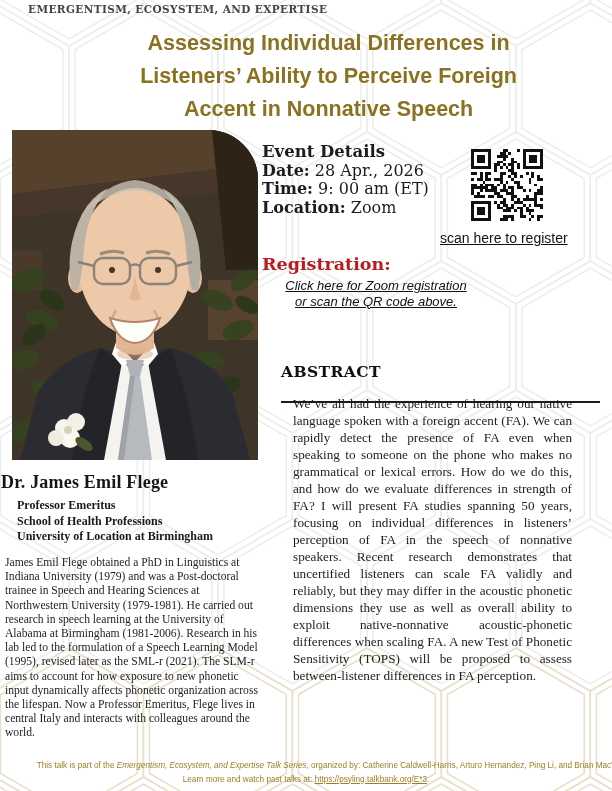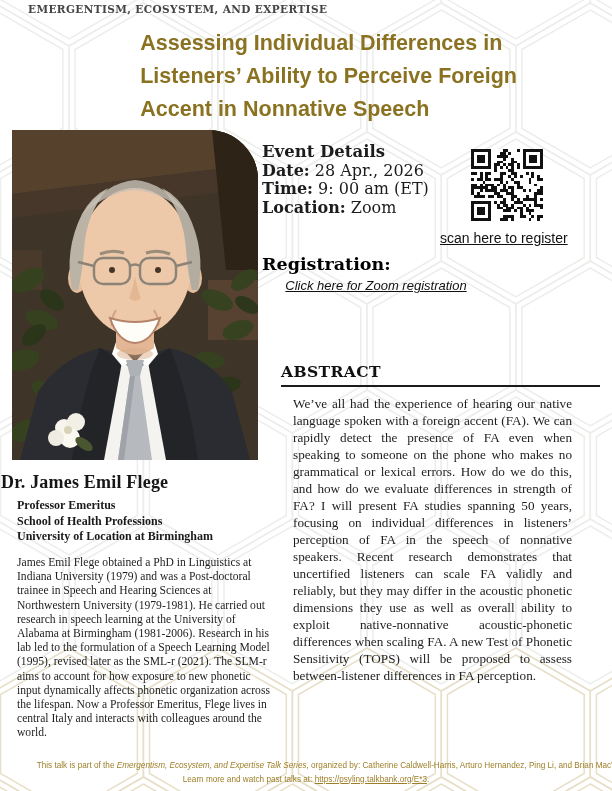--- a/index.html
+++ b/index.html
@@ -2,51 +2,51 @@
 <html><head>
 <meta charset="utf-8">
 <style>
   html,body{margin:0;padding:0;background:#fff;}
   .page{width:612px;height:791px;position:relative;overflow:hidden;background:#ffffff;font-family:"DejaVu Serif",serif;}
   .hexbg{position:absolute;left:0;top:0;width:612px;height:791px;}
 
   .series-header{position:absolute;left:8px;top:3px;font-family:"DejaVu Serif",serif;font-weight:bold;
     font-size:10.5px;letter-spacing:.4px;color:#454545;text-shadow:1px 1px 0 rgba(255,255,255,.85);margin-left:20px;}
 
-  .title{position:absolute;top:27px;right:95px;text-align:left;font-family:"Liberation Sans","DejaVu Sans",sans-serif;
+  .title{position:absolute;top:27px;right:95px;text-align:center;font-family:"Liberation Sans","DejaVu Sans",sans-serif;
     font-weight:bold;font-size:21.5px;line-height:33px;color:#8a7221;white-space:nowrap;}
 
   .photo{position:absolute;left:12px;top:130px;width:246px;height:330px;border-top-right-radius:50px;overflow:hidden;background:#3f3428;}
   .photo svg{display:block;width:100%;height:100%;}
 
   .event-details{position:absolute;left:262px;top:143px;font-size:16px;line-height:18.6px;color:#1c1c1c;}
   .ed-heading{font-weight:bold;font-size:16.5px;}
   .ed-label{font-weight:bold;}
 
   .qr{position:absolute;left:471px;top:149px;width:72px;height:72px;background:#fff;cursor:pointer;}
   .qr svg{width:72px;height:72px;display:block;}
   .qr-caption{position:absolute;left:440px;top:230px;width:162px;text-align:left;font-family:"Liberation Sans",sans-serif;
     font-size:14px;color:#111;text-decoration:underline;cursor:pointer;}
 
   .registration{position:absolute;left:262px;top:254px;}
-  .reg-label{font-weight:bold;font-size:17.5px;color:#000000;font-family:"DejaVu Serif",serif;}
+  .reg-label{font-weight:bold;font-size:17.5px;color:#b91c1c;font-family:"DejaVu Serif",serif;}
   .reg-links{display:inline-block;vertical-align:top;margin-top:4px;margin-left:6px;width:216px;text-align:center;
     font-family:"Liberation Sans",sans-serif;font-size:13px;line-height:15.5px;color:#111;font-style:italic;}
   .reg-links .link{display:block;text-decoration:underline;cursor:pointer;}
 
   .abstract-heading{position:absolute;left:281px;top:362px;width:319px;font-family:"DejaVu Serif",serif;font-weight:bold;
-    font-size:15.5px;letter-spacing:.4px;color:#111;border-bottom:2.5px solid #1b1b1b;padding-bottom:4px;}
+    font-size:15.5px;letter-spacing:.4px;color:#111;border-bottom:2.5px solid #1b1b1b;padding-bottom:20px;}
   .abstract-body{position:absolute;left:293px;top:395px;width:279px;font-family:"Liberation Serif",serif;
     font-size:13.2px;line-height:17px;text-align:justify;color:#1d1d1d;}
 
   .speaker-name{position:absolute;left:1px;top:472px;font-family:"Liberation Serif",serif;font-weight:bold;
     font-size:18px;color:#161616;letter-spacing:.2px;}
   .speaker-affil{position:absolute;left:17px;top:498px;font-family:"Liberation Serif",serif;font-weight:bold;
     font-size:12px;line-height:15.6px;color:#1a1a1a;}
-  .bio{position:absolute;left:17px;top:556px;width:258px;font-family:"Liberation Serif",serif;
+  .bio{position:absolute;left:5px;top:556px;width:258px;font-family:"Liberation Serif",serif;
     font-size:11.6px;line-height:14.2px;color:#1d1d1d;}
 
   .footer{position:absolute;left:0;top:759px;width:612px;text-align:center;font-family:"Liberation Sans",sans-serif;
     font-size:9.3px;line-height:13.5px;color:#9d7f28;}
   .f-line{transform:scaleX(.88);transform-origin:50% 50%;white-space:nowrap;}
   .f-link{text-decoration:underline;cursor:pointer;}
 </style>
 </head>
 <body>
 
@@ -432,21 +432,21 @@
         <rect x="19" y="1" width="5" height="5" fill="#fff"></rect>
         <rect x="20" y="2" width="3" height="3" fill="#111"></rect>
         <rect x="0" y="18" width="7" height="7" fill="#111"></rect>
         <rect x="1" y="19" width="5" height="5" fill="#fff"></rect>
         <rect x="2" y="20" width="3" height="3" fill="#111"></rect>
       </svg>
   </div>
   <div class="qr-caption">scan here to register</div>
 
   <div class="registration">
-    <span class="reg-label">Registration:</span><span class="reg-links"><span class="link">Click here for Zoom registration</span></span>
+    <span class="reg-label">Registration:</span><span class="reg-links"><span class="link">Click here for Zoom registration</span><span class="link">or scan the QR code above.</span></span>
   </div>
 
   <div class="abstract-heading">ABSTRACT</div>
   <div class="abstract-body">We’ve all had the experience of hearing our native language spoken with a foreign accent (FA). We can rapidly detect the presence of FA even when speaking to someone on the phone who makes no grammatical or lexical errors. How do we do this, and how do we evaluate differences in strength of FA? I will present FA studies spanning 50 years, focusing on individual differences in listeners’ perception of FA in the speech of nonnative speakers. Recent research demonstrates that uncertified listeners can scale FA validly and reliably, but they may differ in the acoustic phonetic dimensions they use as well as overall ability to exploit native-nonnative acoustic-phonetic differences when scaling FA. A new Test of Phonetic Sensitivity (TOPS) will be proposed to assess between-listener differences in FA perception.</div>
 
   <div class="speaker-name">Dr. James Emil Flege</div>
   <div class="speaker-affil">
     <div>Professor Emeritus</div>
     <div>School of Health Professions</div>
     <div>University of Location at Birmingham</div>

